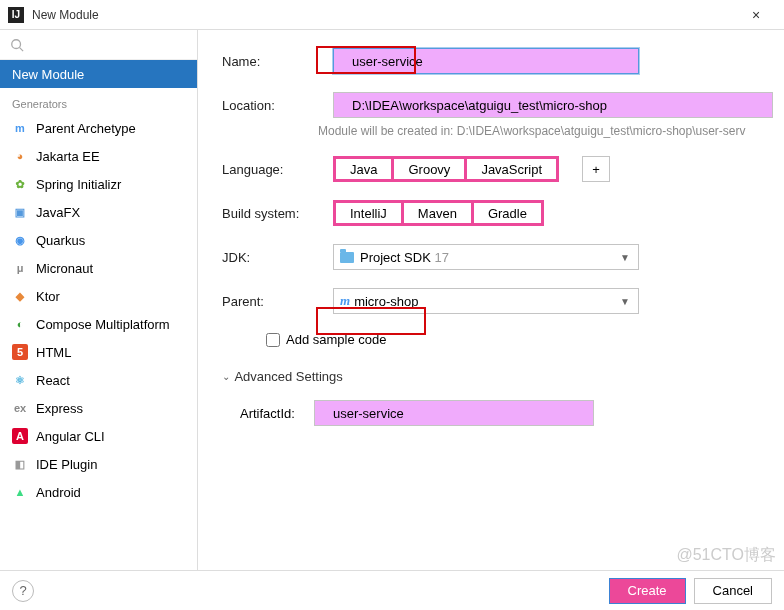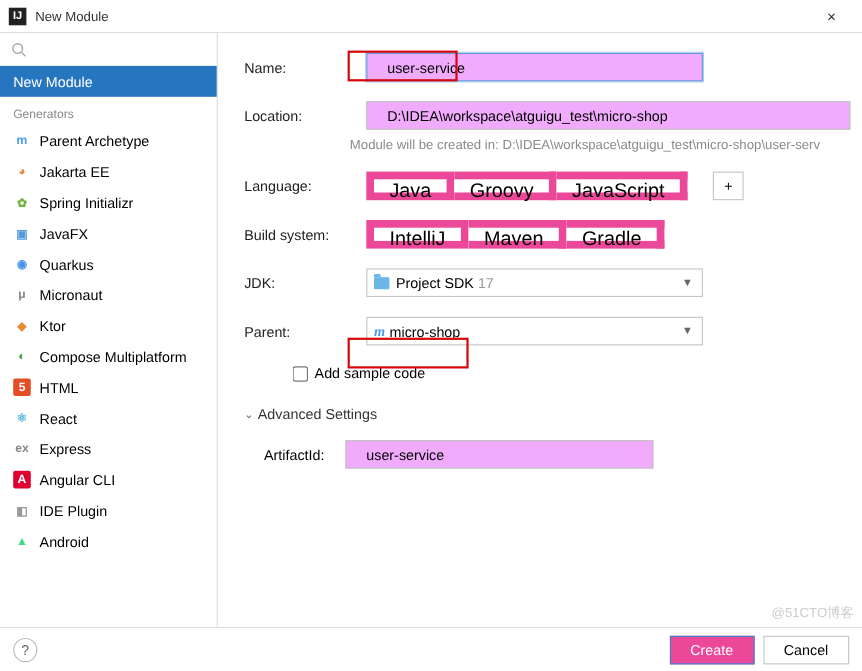--- a/index.html
+++ b/index.html
@@ -17,40 +17,40 @@
 .gen-icon { width: 16px; height: 16px; display: flex; align-items: center; justify-content: center; font-size: 11px; font-weight: bold; border-radius: 2px; }
 .content { flex: 1; padding: 18px 0 0 24px; position: relative; }
 .form-row { display: flex; align-items: center; margin-bottom: 18px; gap: 15px; }
 .form-row .lbl { width: 96px; color: #222; }
 .text-input { height: 26px; border: 1px solid #c4c4c4; padding: 0 18px; font-size: 13px; background: #f0abfc; }
 .text-input.focused { border: 1px solid #5599dd; outline: 1px solid #a8cdee; }
 .highlight-name { position: absolute; left: 118px; top: 16px; width: 100px; height: 28px; border: 2px solid #d4060a; pointer-events: none; }
 .highlight-parent { position: absolute; left: 118px; top: 277px; width: 110px; height: 28px; border: 2px solid #d4060a; pointer-events: none; }
 .hint { font-size: 12px; color: #8a8a8a; margin-left: 96px; margin-top: -12px; margin-bottom: 18px; }
 .btn-group { display: flex; gap: 0; }
-.seg-btn { height: 26px; padding: 0 14px; border: 7px solid #ec4899; background: #fff; font-size: 18px; cursor: pointer; }
+.seg-btn { height: 26px; padding: 0 14px; border: 3px solid #ec4899; background: #fff; font-size: 13px; cursor: pointer; }
 .seg-btn + .seg-btn { border-left: none; }
 .plus-btn { width: 28px; height: 26px; border: 1px solid #c4c4c4; background: #fff; margin-left: 8px; cursor: pointer; display: flex; align-items: center; justify-content: center; }
 .dropdown { height: 26px; width: 306px; border: 1px solid #c4c4c4; background: #fff; display: flex; align-items: center; padding: 0 6px; cursor: pointer; position: relative; }
 .dropdown .dd-arrow { position: absolute; right: 8px; color: #666; font-size: 10px; }
 .folder-icon { width: 14px; height: 11px; background: #6ab7e8; border-radius: 1px; margin-right: 6px; position: relative; }
 .folder-icon::before { content: ""; position: absolute; top: -3px; left: 0; width: 6px; height: 3px; background: #6ab7e8; border-radius: 1px 1px 0 0; }
 .m-icon { color: #4a9af0; font-weight: bold; font-style: italic; font-family: serif; margin-right: 4px; }
 .checkbox-row { display: flex; align-items: center; gap: 6px; margin-bottom: 22px; padding-left: 44px; }
 .checkbox-row input { width: 14px; height: 14px; }
 .section-hdr { display: flex; align-items: center; gap: 4px; color: #333; margin-bottom: 16px; cursor: pointer; }
 .section-hdr .chev { font-size: 10px; color: #666; }
 .adv-row { display: flex; align-items: center; margin-bottom: 14px; margin-left: 18px; }
 .adv-row .albl { width: 74px; }
 .footer { position: absolute; bottom: 0; left: 0; right: 0; height: 40px; border-top: 1px solid #ddd; display: flex; align-items: center; padding: 0 12px; }
 .help-btn { width: 22px; height: 22px; border: 1px solid #bbb; border-radius: 50%; display: flex; align-items: center; justify-content: center; color: #666; cursor: pointer; }
 .footer .spacer { flex: 1; }
 .btn { height: 26px; padding: 0 18px; border: 1px solid #c4c4c4; background: #fff; cursor: pointer; font-size: 13px; }
 .btn.primary { background: #ec4899; color: #fff; border-color: #3b82d4; margin-right: 8px; }
-.watermark { position: absolute; right: 8px; bottom: 44px; color: #ccc; font-size: 12px; pointer-events: none; }
+.watermark { position: absolute; right: 8px; bottom: 44px; color: #ccc; font-size: 16px; pointer-events: none; }
 .dim { color: #999; }
 </style>
 </head>
 <body>
 
 <div class="titlebar">
   <div class="app-icon">IJ</div>
   <div class="title">New Module</div>
   <div class="close">×</div>
 </div>

